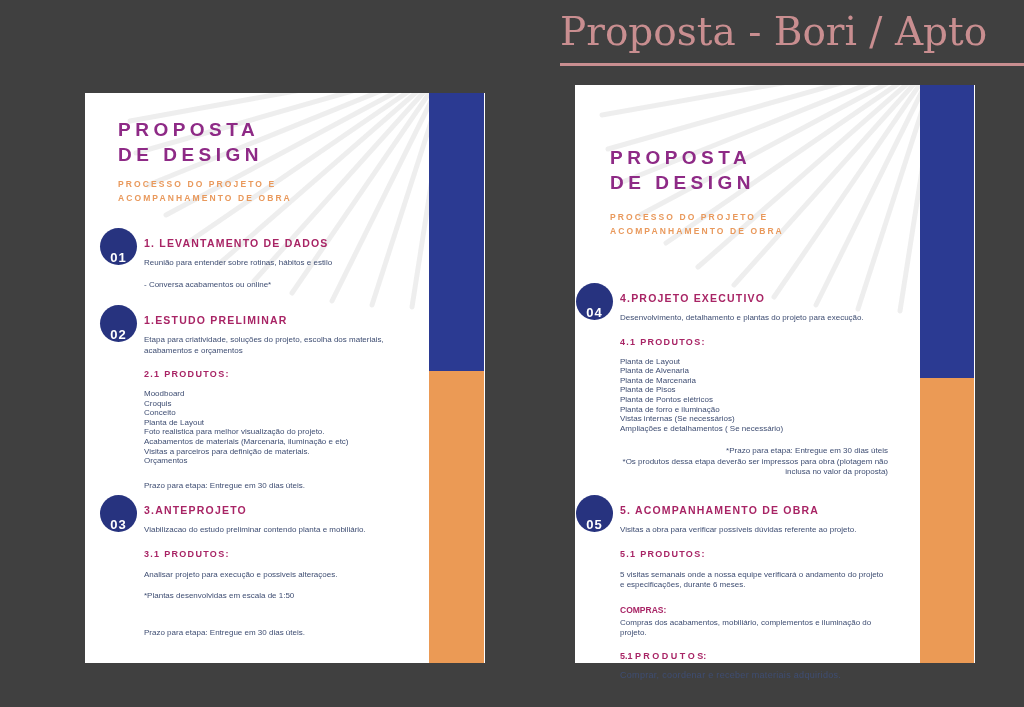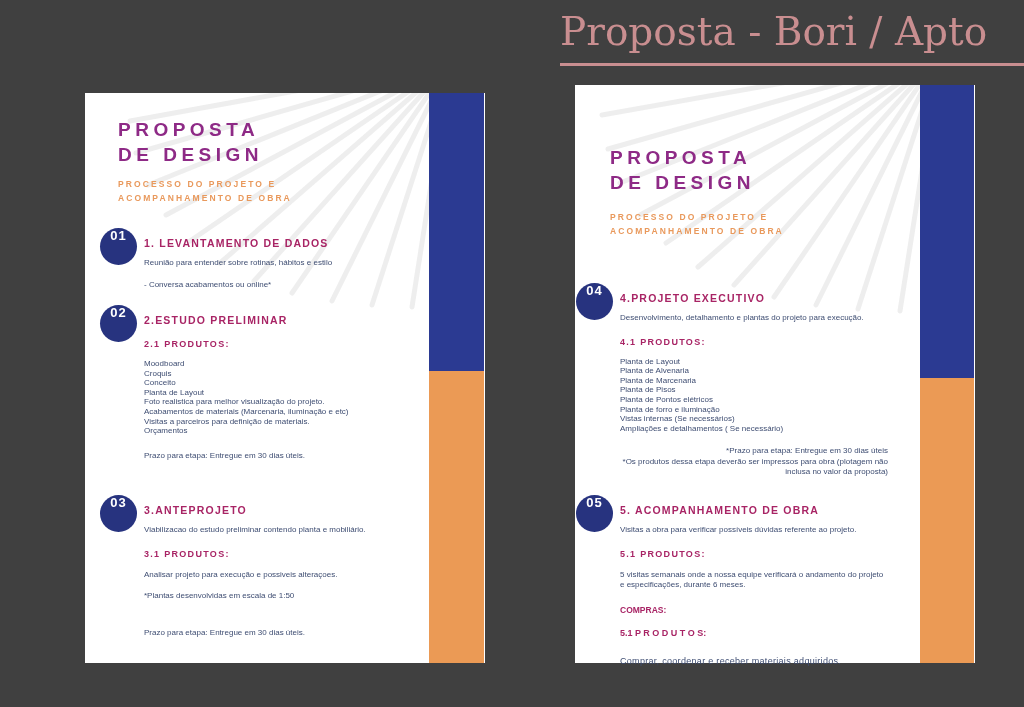--- a/index.html
+++ b/index.html
@@ -42,21 +42,21 @@
   
   .section { position:absolute; display:flex; gap:7px; }
   .s-l1 { top:135px; left:15px; }
   .s-l2 { top:212px; left:15px; }
   .s-l3 { top:402px; left:15px; }
   .s-r1 { top:198px; left:1px; }
   .s-r2 { top:410px; left:1px; }
 
   .num-circle { width:37px; height:37px; border-radius:50%; flex:0 0 37px;
                 background:var(--circle_navy); color:#fff; display:flex;
-                align-items:flex-start; justify-content:center;
+                align-items:flex-end; justify-content:center;
                 font-size:13px; font-weight:bold; letter-spacing:1px; }
 
   .content { padding-top:0; }
   .page-left  .content { width:245px; }
   .page-right .content { width:268px; }
 
   .sec-heading { font-size:10.5px; font-weight:bold; letter-spacing:1.2px;
                  color:var(--section_magenta); margin-top:9px; }
   .sub-heading { font-size:9px; font-weight:bold; letter-spacing:1.3px;
                  color:var(--section_magenta); margin-top:13px; }
@@ -65,21 +65,21 @@
   .list  { margin-top:10px; }
   .list .list-line  { font-size:8px; line-height:1.2; color:var(--body_text); }
   .notes { margin-top:13px;text-align:right; }
   .notes .list-line { font-size:8px; line-height:1.28; color:var(--body_text); }
   .footnote { font-size:8px; line-height:1.3; color:var(--body_text); margin-top:15px; }
   .footnote-far { margin-top:26px; }
 
   .compras-h  { font-size:8.5px; font-weight:bold; color:var(--section_magenta); margin-top:14px; }
   .compras-t  { font-size:8px;  line-height:1.3; color:var(--body_text); margin-top:3px; }
   .produtos-h { font-size:9px;  font-weight:bold; color:var(--section_magenta); margin-top:13px; }
-  .produtos-t { font-size:9px;  letter-spacing:0.3px; color:var(--body_text); margin-top:18px; }
+  .produtos-t { font-size:9px;  letter-spacing:0.3px; color:var(--body_text); margin-top:9px; }
 </style>
 </head>
 <body>
 
 <div class="canvas">
 
   <div class="doc-title">
     <span>Proposta - Bori / Apto</span>
   </div>
 
@@ -126,21 +126,22 @@
         <p class="body">Reunião para entender sobre rotinas, hábitos e estilo</p>
         <p class="body mt">- Conversa acabamentos ou online*</p>
       </div>
     </div>
 
     <div class="section s-l2">
       <div class="num-circle">
         <span>02</span>
       </div>
       <div class="content">
-        <h3 class="sec-heading">2.ESTUDO PRELIMINAR</h3>
+        <h3 class="sec-heading">1.ESTUDO PRELIMINAR</h3>
+        <p class="body">Etapa para criatividade, soluções do projeto, escolha dos materiais, acabamentos e orçamentos</p>
         <h4 class="sub-heading">2.1 PRODUTOS:</h4>
         <div class="list">
             <div class="list-line">Moodboard</div>
             <div class="list-line">Croquis</div>
             <div class="list-line">Conceito</div>
             <div class="list-line">Planta de Layout</div>
             <div class="list-line">Foto realistica para melhor visualização do projeto.</div>
             <div class="list-line">Acabamentos de materiais (Marcenaria, iluminação e etc)</div>
             <div class="list-line">Visitas a parceiros para definição de materiais.</div>
             <div class="list-line">Orçamentos</div>
@@ -226,19 +227,20 @@
     <div class="section s-r2">
       <div class="num-circle">
         <span>05</span>
       </div>
       <div class="content">
         <h3 class="sec-heading">5. ACOMPANHAMENTO DE OBRA</h3>
         <p class="body">Visitas a obra para verificar possíveis dúvidas referente ao projeto.</p>
         <h4 class="sub-heading">5.1 PRODUTOS:</h4>
         <p class="body mt">5 visitas semanais onde a nossa equipe verificará o andamento do projeto e especificações, durante 6 meses.</p>
         <h4 class="compras-h">COMPRAS:</h4>
+        <p class="compras-t">Compras dos acabamentos, mobiliário, complementos e iluminação do projeto.</p>
         <h4 class="produtos-h">5.1 P R O D U T O S:</h4>
         <p class="produtos-t">Comprar, coordenar e receber materiais adquiridos.</p>
       </div>
     </div>
   </div>
 
 </div>
 
 </body></html>

